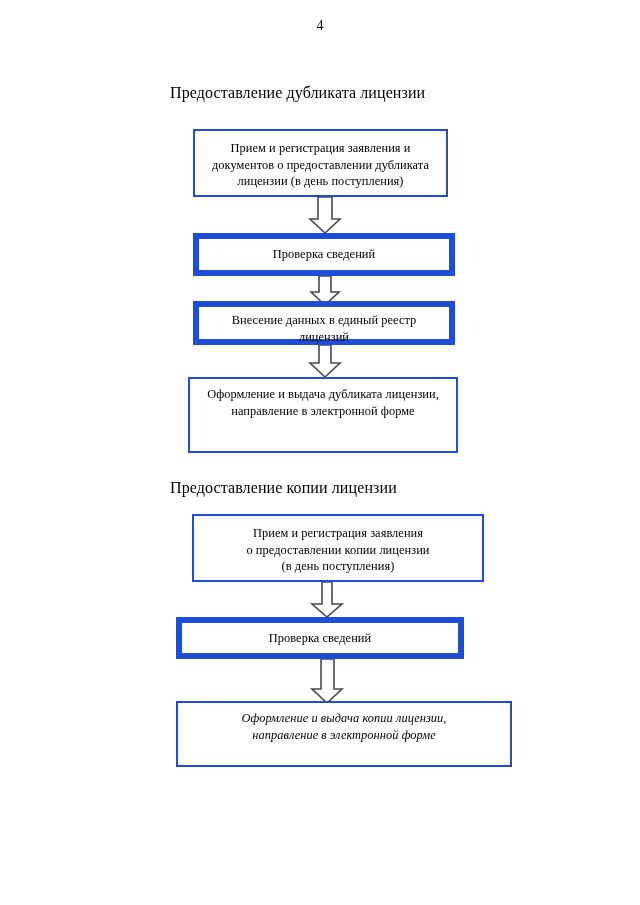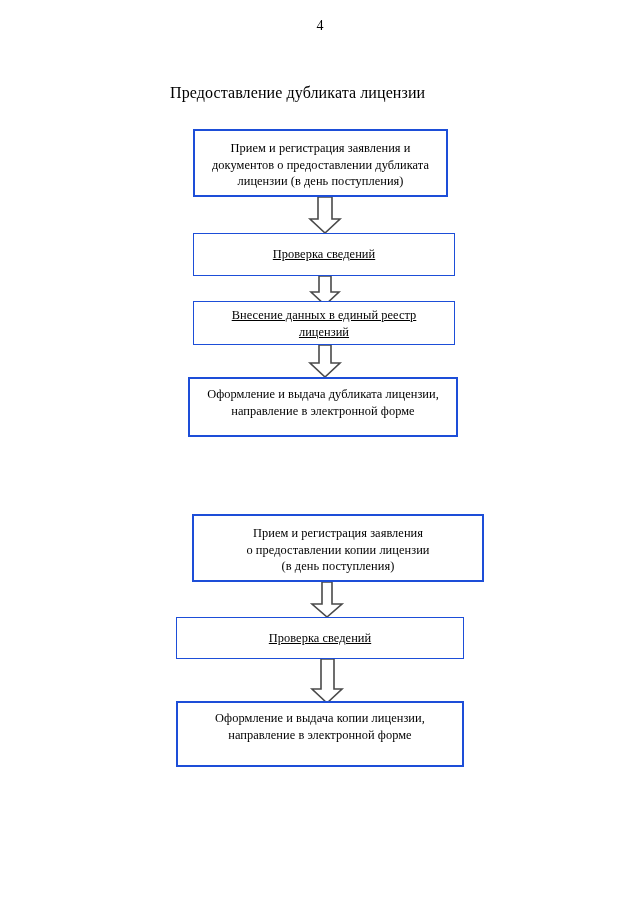--- a/index.html
+++ b/index.html
@@ -55,22 +55,21 @@
     font-size: 12.4px;
     line-height: 16.5px;
     letter-spacing: 0.05px;
     white-space: pre-line;
     display: block;
   }
   .node.bold {
     border: 2px solid #1d4ed8;
   }
   .node.thin {
-    border: 1px solid #1d4ed8;
-    text-decoration: underline;
+    border: 6px solid #1d4ed8;
   }
   
   .node.top-pad { align-items: flex-start; }
   .node.mid-pad { align-items: center; }
 
   
   .arrow {
     position: absolute;
   }
   .arrow svg { display: block; }
@@ -110,25 +109,26 @@
     <span class="node-text">Внесение данных в единый реестр
 лицензий</span>
   </div>
 
   <div class="arrow" style="left:306px; top:345px;">
     <svg width="38" height="33" viewBox="0 0 38 33">
       <polygon points="13,0 25,0 25,18 34,18 19,32 4,18 13,18" fill="#ffffff" stroke="#4a4a4a" stroke-width="1.6"></polygon>
     </svg>
   </div>
 
-  <div class="node bold top-pad" style="left:188px; top:377px; width:270px; height:60px; padding:7px 6px 0 6px;">
+  <div class="node bold top-pad" style="left:188px; top:377px; width:270px; height:76px; padding:7px 6px 0 6px;">
     <span class="node-text">Оформление и выдача дубликата лицензии,
 направление в электронной форме</span>
   </div>
 
+  <div class="section-title" style="left:170px; top:479px; width:300px;">Предоставление копии лицензии</div>
 
   <div class="node bold top-pad" style="left:192px; top:514px; width:292px; height:68px; padding:9px 6px 0 6px;">
     <span class="node-text">Прием и регистрация заявления
 о предоставлении копии лицензии
 (в день поступления)</span>
   </div>
 
   <div class="arrow" style="left:308px; top:582px;">
     <svg width="38" height="36" viewBox="0 0 38 36">
       <polygon points="14,0 24,0 24,22 34,22 19,35 4,22 14,22" fill="#ffffff" stroke="#4a4a4a" stroke-width="1.6"></polygon>
@@ -138,18 +138,18 @@
   <div class="node thin mid-pad" style="left:176px; top:617px; width:288px; height:42px; padding:0 6px;">
     <span class="node-text">Проверка сведений</span>
   </div>
 
   <div class="arrow" style="left:308px; top:659px;">
     <svg width="38" height="45" viewBox="0 0 38 45">
       <polygon points="13,0 26,0 26,30 34,30 19,44 4,30 13,30" fill="#ffffff" stroke="#4a4a4a" stroke-width="1.6"></polygon>
     </svg>
   </div>
 
-  <div class="node bold top-pad" style="left:176px; top:701px; width:288px; height:66px; padding:7px 6px 0 6px;">
+  <div class="node bold top-pad" style="left:176px; top:701px; width:336px; height:66px; padding:7px 6px 0 6px;font-style:italic;">
     <span class="node-text">Оформление и выдача копии лицензии,
 направление в электронной форме</span>
   </div>
 
 </div>
 
 </body></html>

